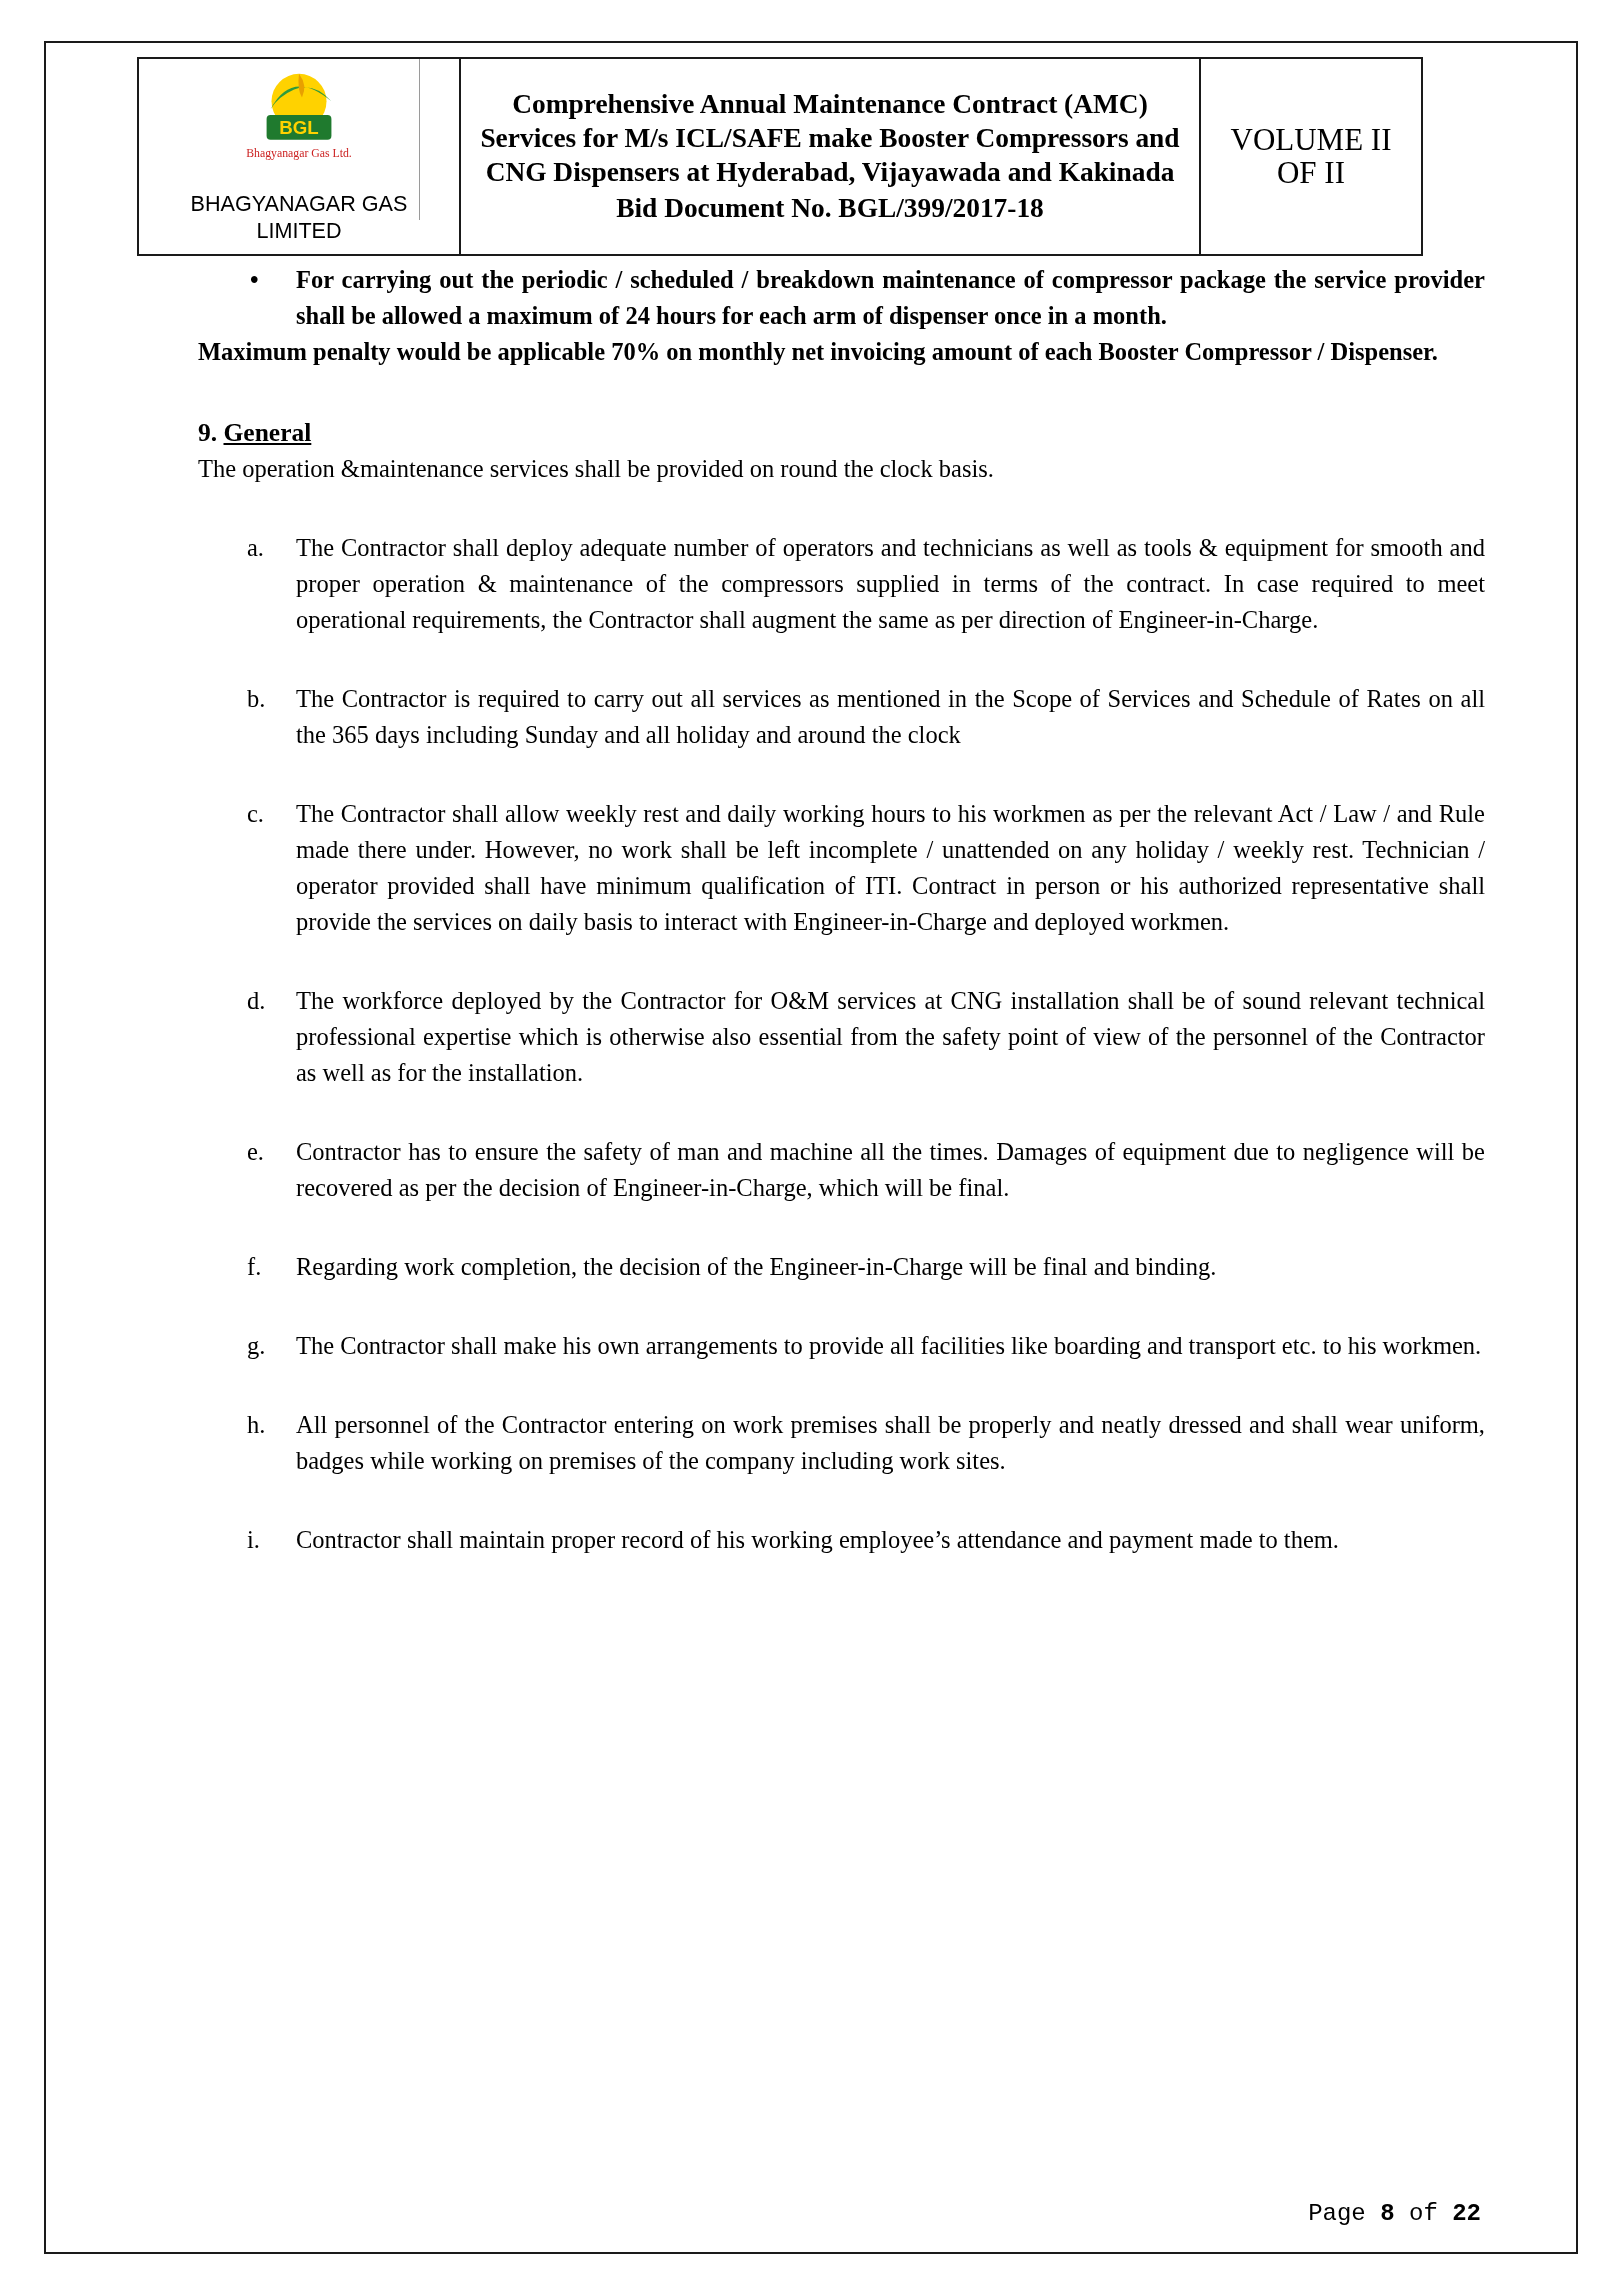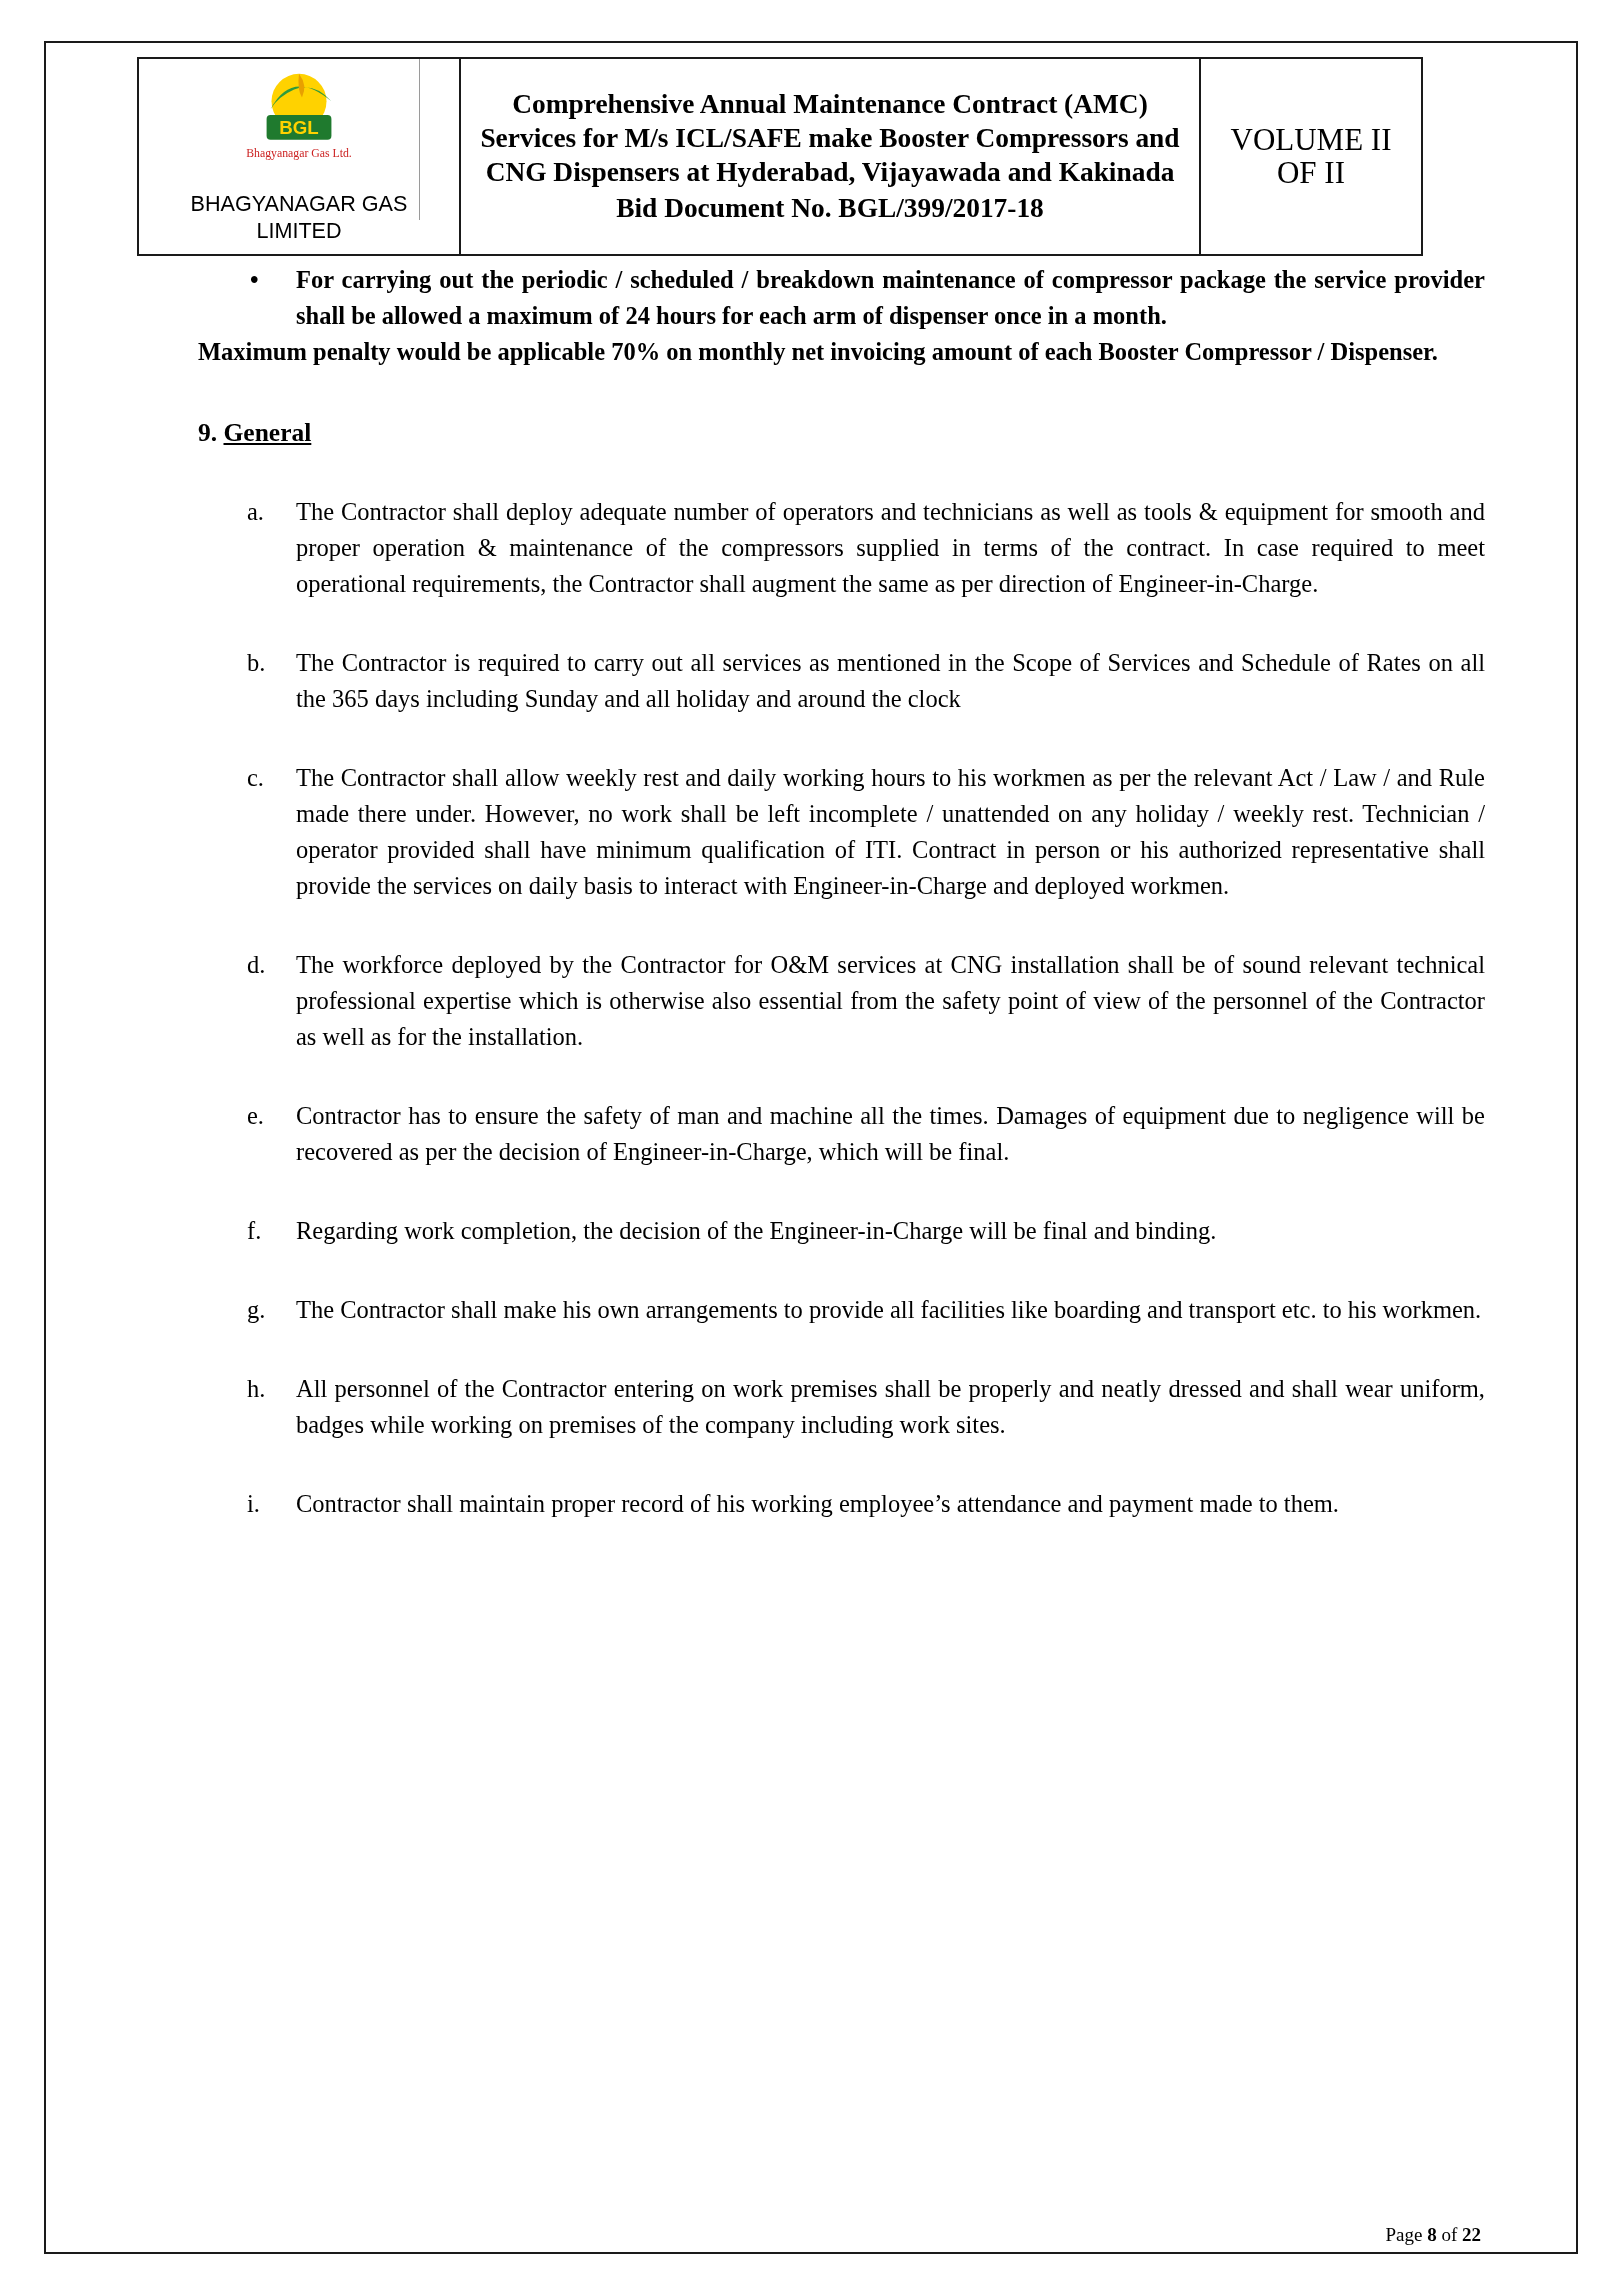--- a/index.html
+++ b/index.html
@@ -40,21 +40,21 @@
   .bullet-row { display:flex; margin-left:52px; }
   .bullet-marker { width:46px; flex:none; font-weight:bold; }
   .bullet-text { flex:1; }
   .section-heading { margin-top:45px; font-size:25.5px; font-weight:bold; }
   .underline { text-decoration:underline; }
   .list-item { display:flex; margin-left:49px; margin-top:43px; }
   .list-letter { width:49px; flex:none; }
   .list-text { flex:1; text-align:justify; }
   
   .page-footer {
-    position:absolute; right:95px; bottom:6px; font-size:19px;
+    position:absolute; right:95px; bottom:25px; font-size:24px;font-family:Liberation Mono, monospace;
   }
 </style>
 </head>
 <body>
 
 <div class="frame">
 
   <table class="header-table">
     <tbody>
         <tr>
@@ -95,20 +95,21 @@
       <p class="bullet-text bold justify">For carrying out the periodic / scheduled / breakdown maintenance of compressor package the service provider shall be allowed a maximum of 24 hours for each arm of dispenser once in a month.</p>
     </div>
 
     <p class="bold justify">Maximum penalty would be applicable 70% on monthly net invoicing amount of each Booster Compressor / Dispenser.</p>
 
     <h3 class="section-heading">
       <span>9.</span>
       <span class="underline">General</span>
     </h3>
 
+    <p>The operation &amp;maintenance services shall be provided on round the clock basis.</p>
 
     <div class="list-item">
       <span class="list-letter">a.</span>
       <span class="list-text">The Contractor shall deploy adequate number of operators and technicians as well as tools &amp; equipment for smooth and proper operation &amp; maintenance of the compressors supplied in terms of the contract. In case required to meet operational requirements, the Contractor shall augment the same as per direction of Engineer-in-Charge.</span>
     </div>
     <div class="list-item">
       <span class="list-letter">b.</span>
       <span class="list-text">The Contractor is required to carry out all services as mentioned in the Scope of Services and Schedule of Rates on all the 365 days including Sunday and all holiday and around the clock</span>
     </div>
     <div class="list-item">

